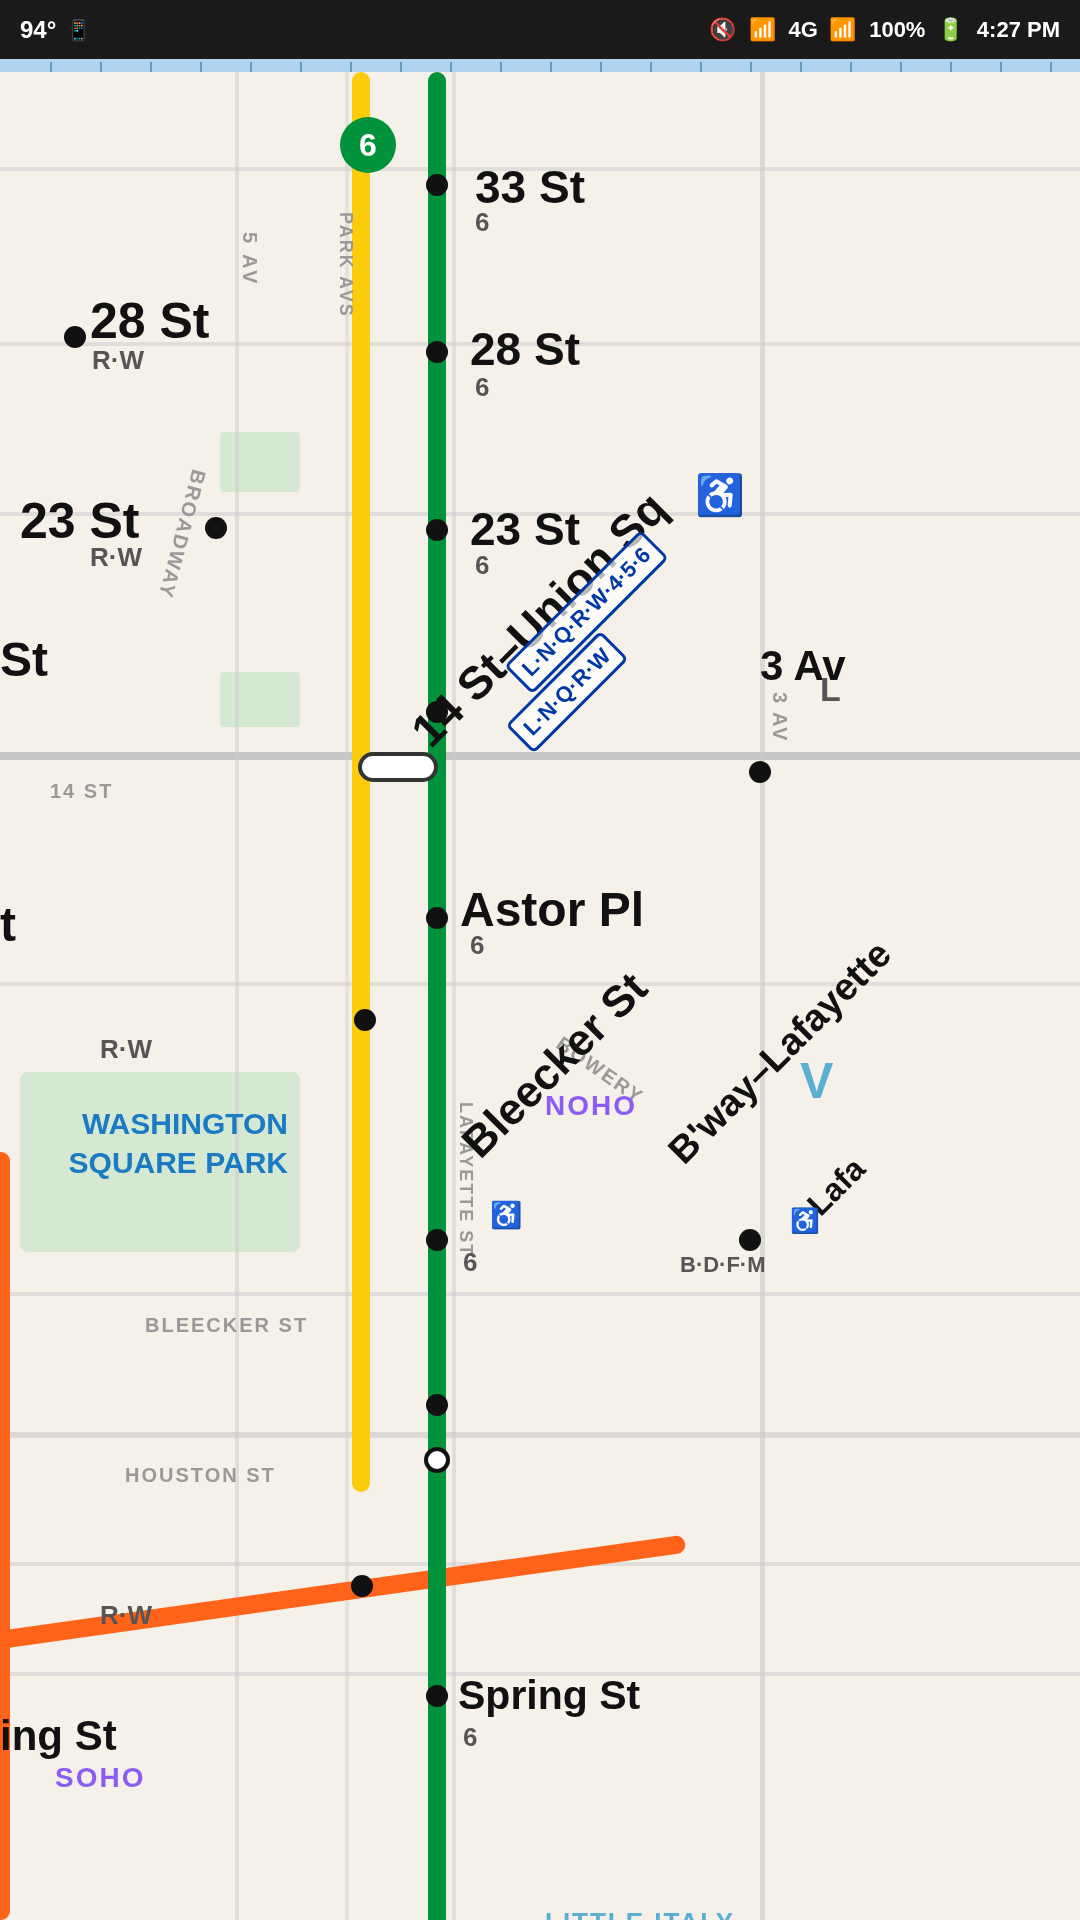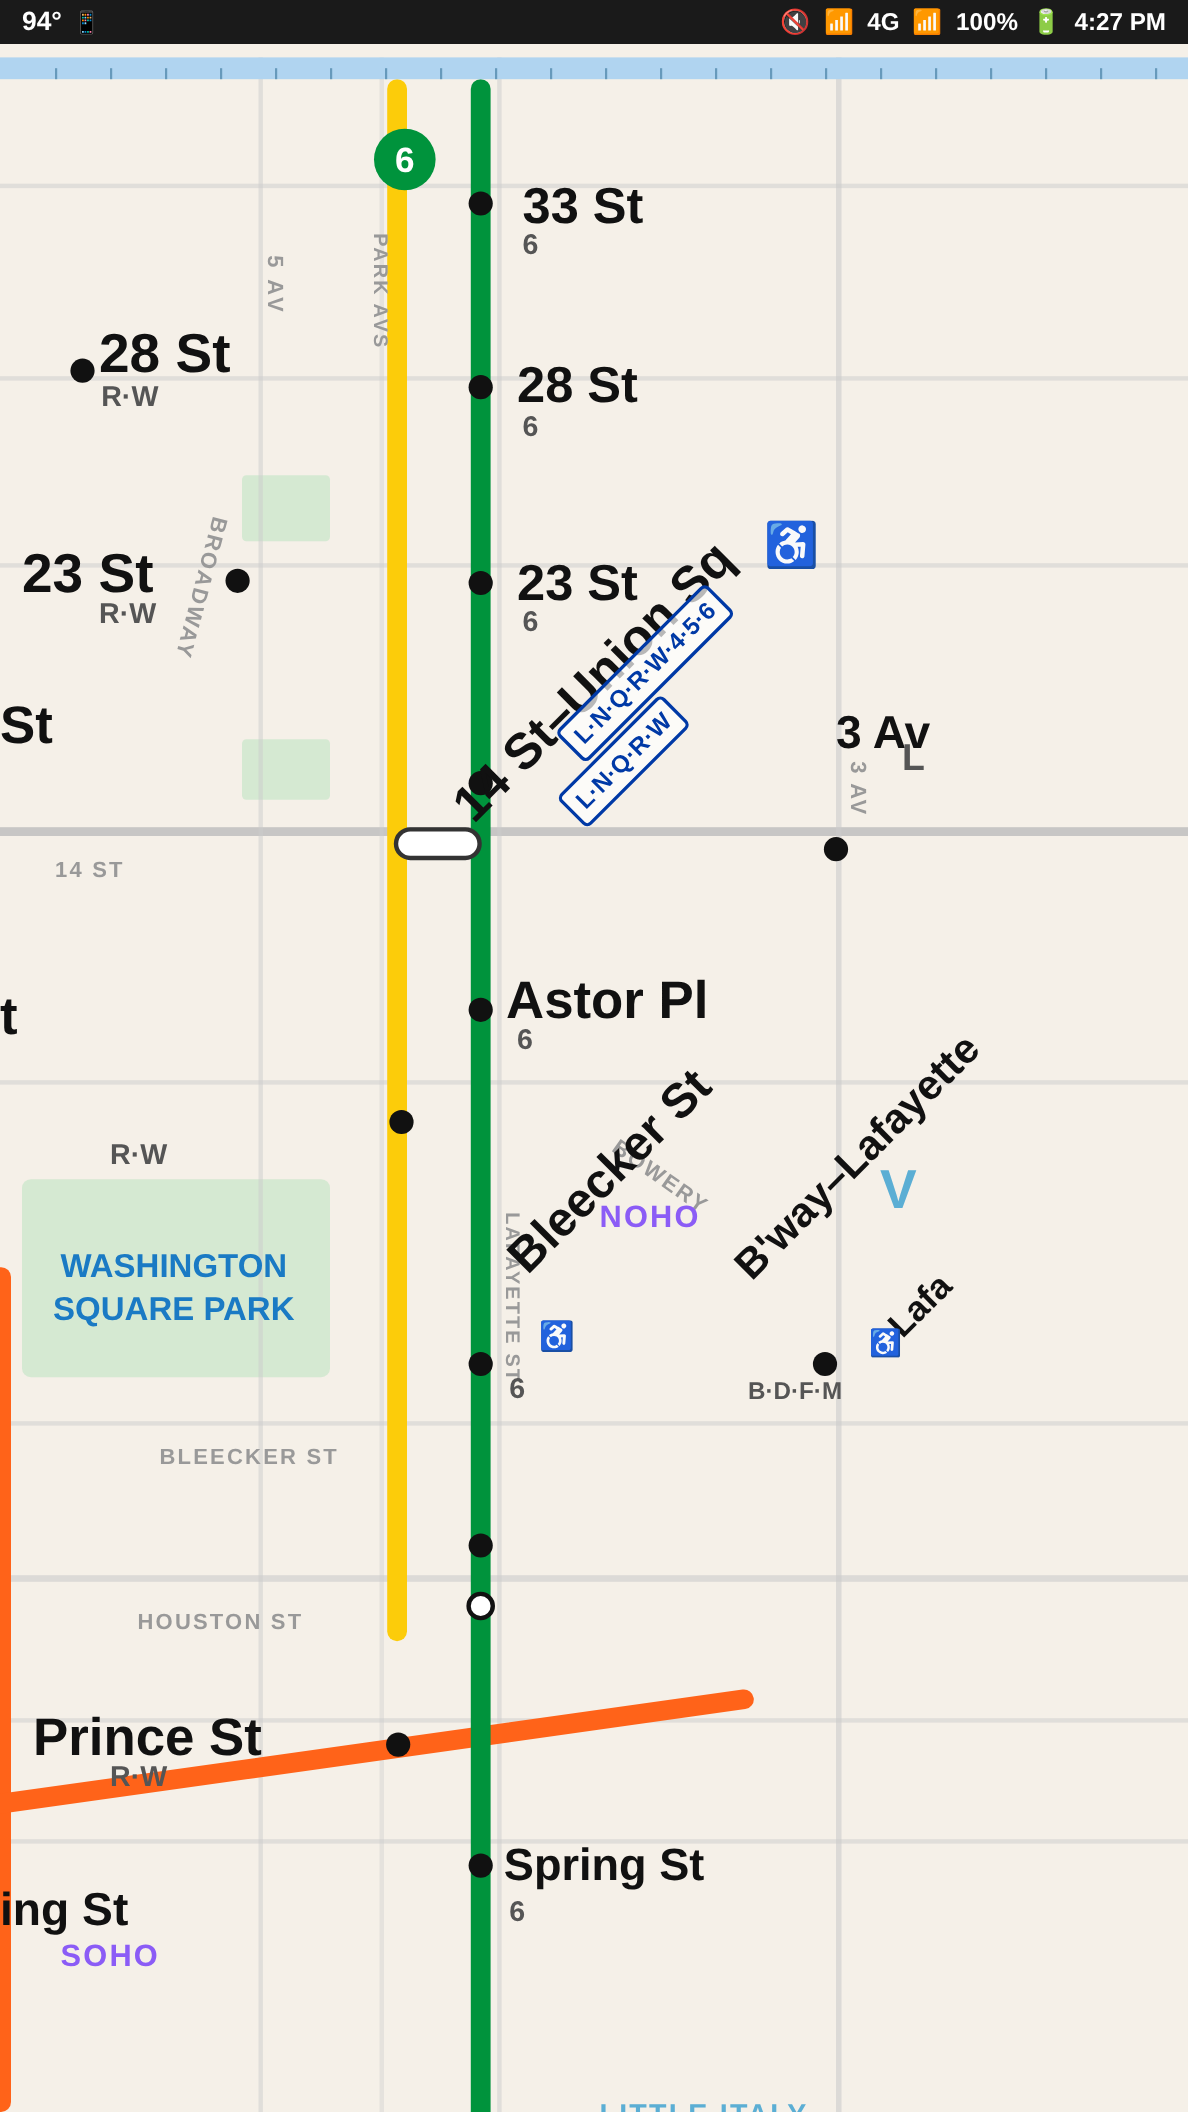--- a/index.html
+++ b/index.html
@@ -10,21 +10,21 @@
       overflow: hidden;
       background: #f5f0e8;
       font-family: 'Arial', sans-serif;
       position: relative;
     }
 
     
     #status-bar {
       position: absolute;
       top: 0; left: 0; right: 0;
-      height: 40px;
+      height: 59px;
       background: #1a1a1a;
       color: white;
       display: flex;
       align-items: center;
       justify-content: space-between;
       padding: 0 20px;
       z-index: 100;
       font-size: 24px;
       font-weight: bold;
     }
@@ -315,40 +315,39 @@
 
   <div class="station-dot" style="left:760px; top:720px;"></div>
 
   <div class="station-dot" style="left:437px; top:866px;"></div>
   <div class="station-label" style="left:460px; top:830px; font-size:48px;">Astor Pl</div>
   <div class="line-label" style="left:470px; top:878px; font-size:26px;">6</div>
 
   <div class="station-dot" style="left:365px; top:968px;"></div>
   <div class="line-label" style="left:100px; top:982px; font-size:26px; color:#555;">R·W</div>
 
-  <div style="position:absolute; left:28px; top:1052px; color:#1a7ac4; font-size:30px; font-weight:bold; line-height:1.3; z-index:30; width:260px; text-align:center;margin-top:28px;">
+  <div style="position:absolute; left:28px; top:1052px; color:#1a7ac4; font-size:30px; font-weight:bold; line-height:1.3; z-index:30; width:260px; text-align:right;">
     <span>WASHINGTON<br>SQUARE PARK</span>
   </div>
 
   <div class="station-dot" style="left:437px; top:1188px;"></div>
   <div style="position:absolute; left:490px; top:1148px; font-size:26px; color:#5baed4; z-index:35;">♿</div>
   <div class="station-label" style="left:452px; top:1080px; font-size:44px; transform:rotate(-45deg); transform-origin: left top;">Bleecker St</div>
   <div class="line-label" style="left:463px; top:1195px; font-size:26px;">6</div>
 
   <div class="station-dot" style="left:750px; top:1188px;"></div>
   <div style="position:absolute; left:790px; top:1155px; font-size:24px; color:#5baed4; z-index:35;">♿</div>
   <div class="station-label" style="left:660px; top:1090px; font-size:38px; transform:rotate(-45deg); transform-origin: left top;">B'way–Lafayette</div>
   <div class="line-label" style="left:680px; top:1200px; font-size:22px; color:#555;">B·D·F·M</div>
 
   <div class="station-dot-white" style="left:437px; top:1408px;"></div>
 
   <div class="station-dot" style="left:437px; top:1353px;"></div>
 
   <div class="station-dot" style="left:362px; top:1534px;"></div>
-  <div class="station-label" style="left:30px; top:1500px; font-size:48px;">Prince St</div>
   <div class="line-label" style="left:100px; top:1548px; font-size:26px; color:#555;">R·W</div>
 
   <div class="station-label" style="left:0px; top:580px; font-size:48px; color:#111;">St</div>
   <div class="station-label" style="left:0px; top:845px; font-size:48px; color:#111;">t</div>
 
   <div class="station-dot" style="left:437px; top:1644px;"></div>
   <div class="station-label" style="left:458px; top:1620px; font-size:41px;">Spring St</div>
   <div class="line-label" style="left:463px; top:1670px; font-size:26px;">6</div>
 
   <div class="street-label" style="left:50px; top:728px;">14 ST</div>

